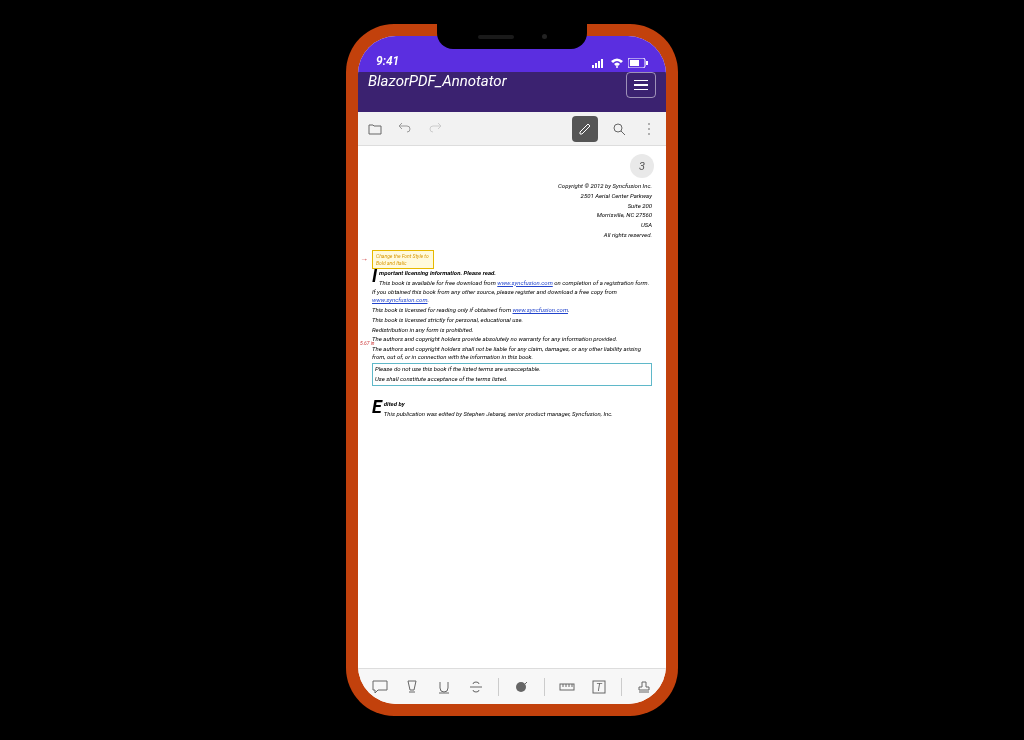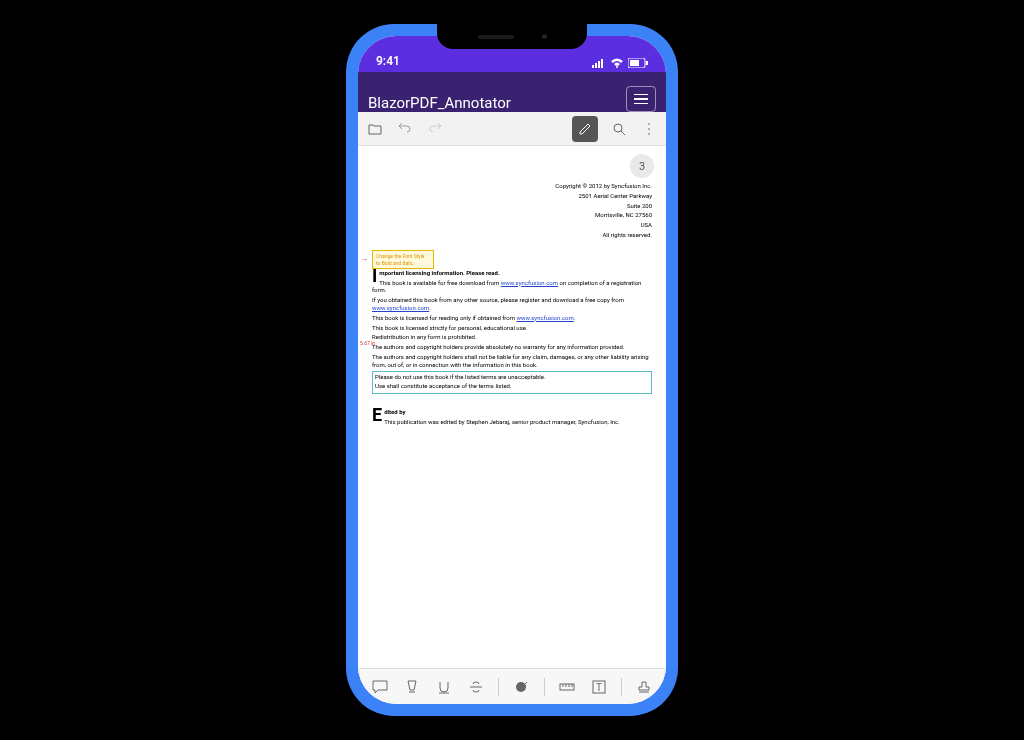--- a/index.html
+++ b/index.html
@@ -9,25 +9,26 @@
     height: 740px;
     font-family: -apple-system, "Segoe UI", Roboto, sans-serif;
     display: flex;
     align-items: center;
     justify-content: center;
     overflow: hidden;
   }
   .phone {
     width: 332px;
     height: 692px;
-    background: #3b82f6;
+    background: #c2410c;
     border-radius: 48px;
     padding: 12px;
     position: relative;
     box-shadow: 0 10px 40px rgba(0,0,0,.5);
+    font-style: italic;
   }
   .screen {
     width: 100%;
     height: 100%;
     background: #fff;
     border-radius: 38px;
     overflow: hidden;
     position: relative;
     display: flex;
     flex-direction: column;
@@ -60,21 +61,21 @@
     padding: 0 18px 4px;
     font-size: 12px;
     font-weight: 600;
   }
   .status-icons { display:flex; gap:4px; align-items:center; }
   .header {
     height: 40px;
     background: #3b2270;
     color: #fff;
     display: flex;
-    align-items: flex-end;
+    align-items: flex-start;
     justify-content: space-between;
     padding: 0 10px;
     font-size: 15px;
   }
   .hamburger {
     width: 30px; height: 26px;
     border: 1px solid rgba(255,255,255,.5);
     border-radius: 4px;
     display:flex;flex-direction:column;justify-content:center;align-items:center;gap:3px;
     cursor:pointer;

